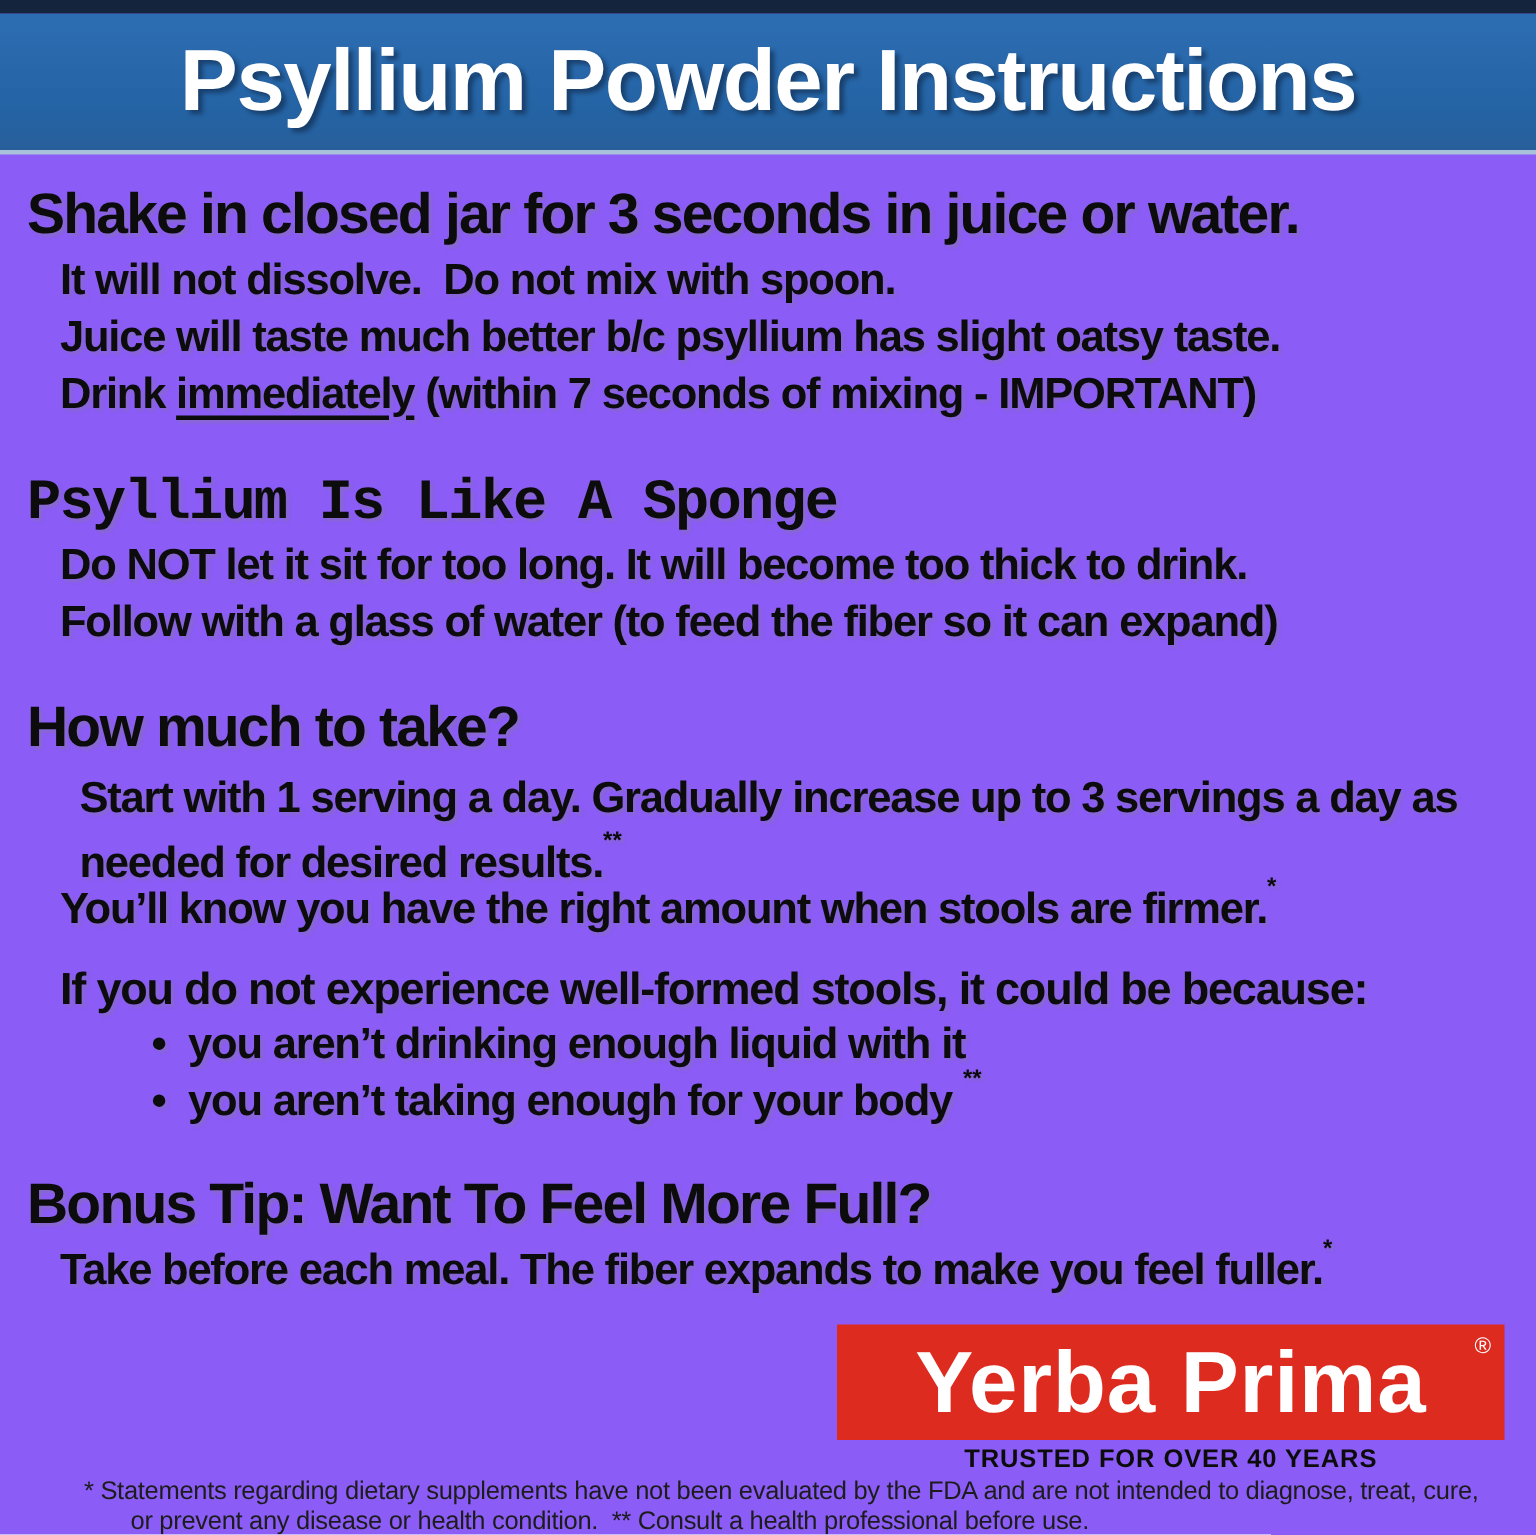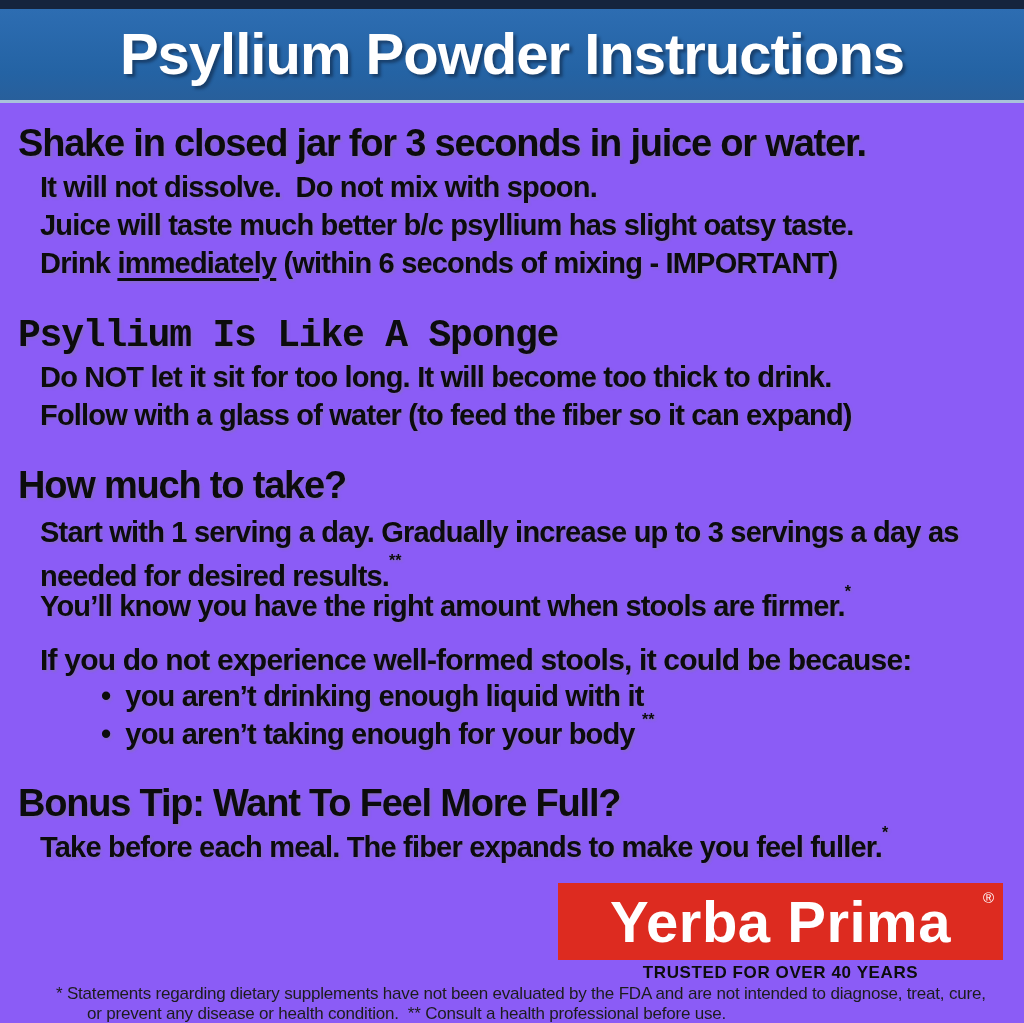--- a/index.html
+++ b/index.html
@@ -51,21 +51,21 @@
     left: 40px;
     margin: 0;
     font-size: 29px;
     font-weight: 700;
     letter-spacing: -0.8px;
     color: #0c0c0c;
     text-shadow: 2px 2px 2px rgba(130,130,130,0.3);
     white-space: pre-wrap;
     line-height: 1.2;
   }
-  .para { width: 952px; line-height: 37px; }
+  .para { width: 952px; line-height: 37px; margin-left: 13px; }
   .intro { font-size: 30px; }
   .u {
     text-decoration: underline;
     text-underline-offset: 5px;
     text-decoration-thickness: 2.5px;
   }
   sup.fn {
     font-size: 55%;
     position: relative;
     top: -0.55em;
@@ -143,21 +143,21 @@
 
 <div class="page">
 
   <header class="banner">
     <h1 class="banner-title">Psyllium Powder Instructions</h1>
   </header>
 
   <h2 class="h" style="top:123px;">Shake in closed jar for 3 seconds in juice or water.</h2>
   <p class="b" style="top:208px;">Juice will taste much better b/c psyllium has slight oatsy taste.</p>
   <p class="b" style="top:170px;">It will not dissolve.  Do not mix with spoon.</p>
-  <p class="b" style="top:246px;"><span>Drink </span><span class="u">immediately</span><span> (within 6 seconds of mixing - IMPORTANT)</span></p>
+  <p class="b" style="top:246px;"><span>Drink </span><span class="u">immediately</span><span> (within 7 seconds of mixing - IMPORTANT)</span></p>
 
   <h2 class="h" style="top:315px;font-family:Liberation Mono, monospace;">Psyllium Is Like A Sponge</h2>
   <p class="b" style="top:360px;">Do NOT let it sit for too long. It will become too thick to drink.</p>
   <p class="b" style="top:398px;">Follow with a glass of water (to feed the fiber so it can expand)</p>
 
   <h2 class="h" style="top:465px;">How much to take?</h2>
   <p class="b para" style="top:514px;"><span>Start with 1 serving a day. Gradually increase up to 3 servings a day as needed for desired results.</span><sup class="fn">**</sup></p>
   <p class="b" style="top:589px;"><span>You’ll know you have the right amount when stools are firmer.</span><sup class="fn">*</sup></p>
 
   <p class="b intro" style="top:642px;">If you do not experience well-formed stools, it could be because:</p>

